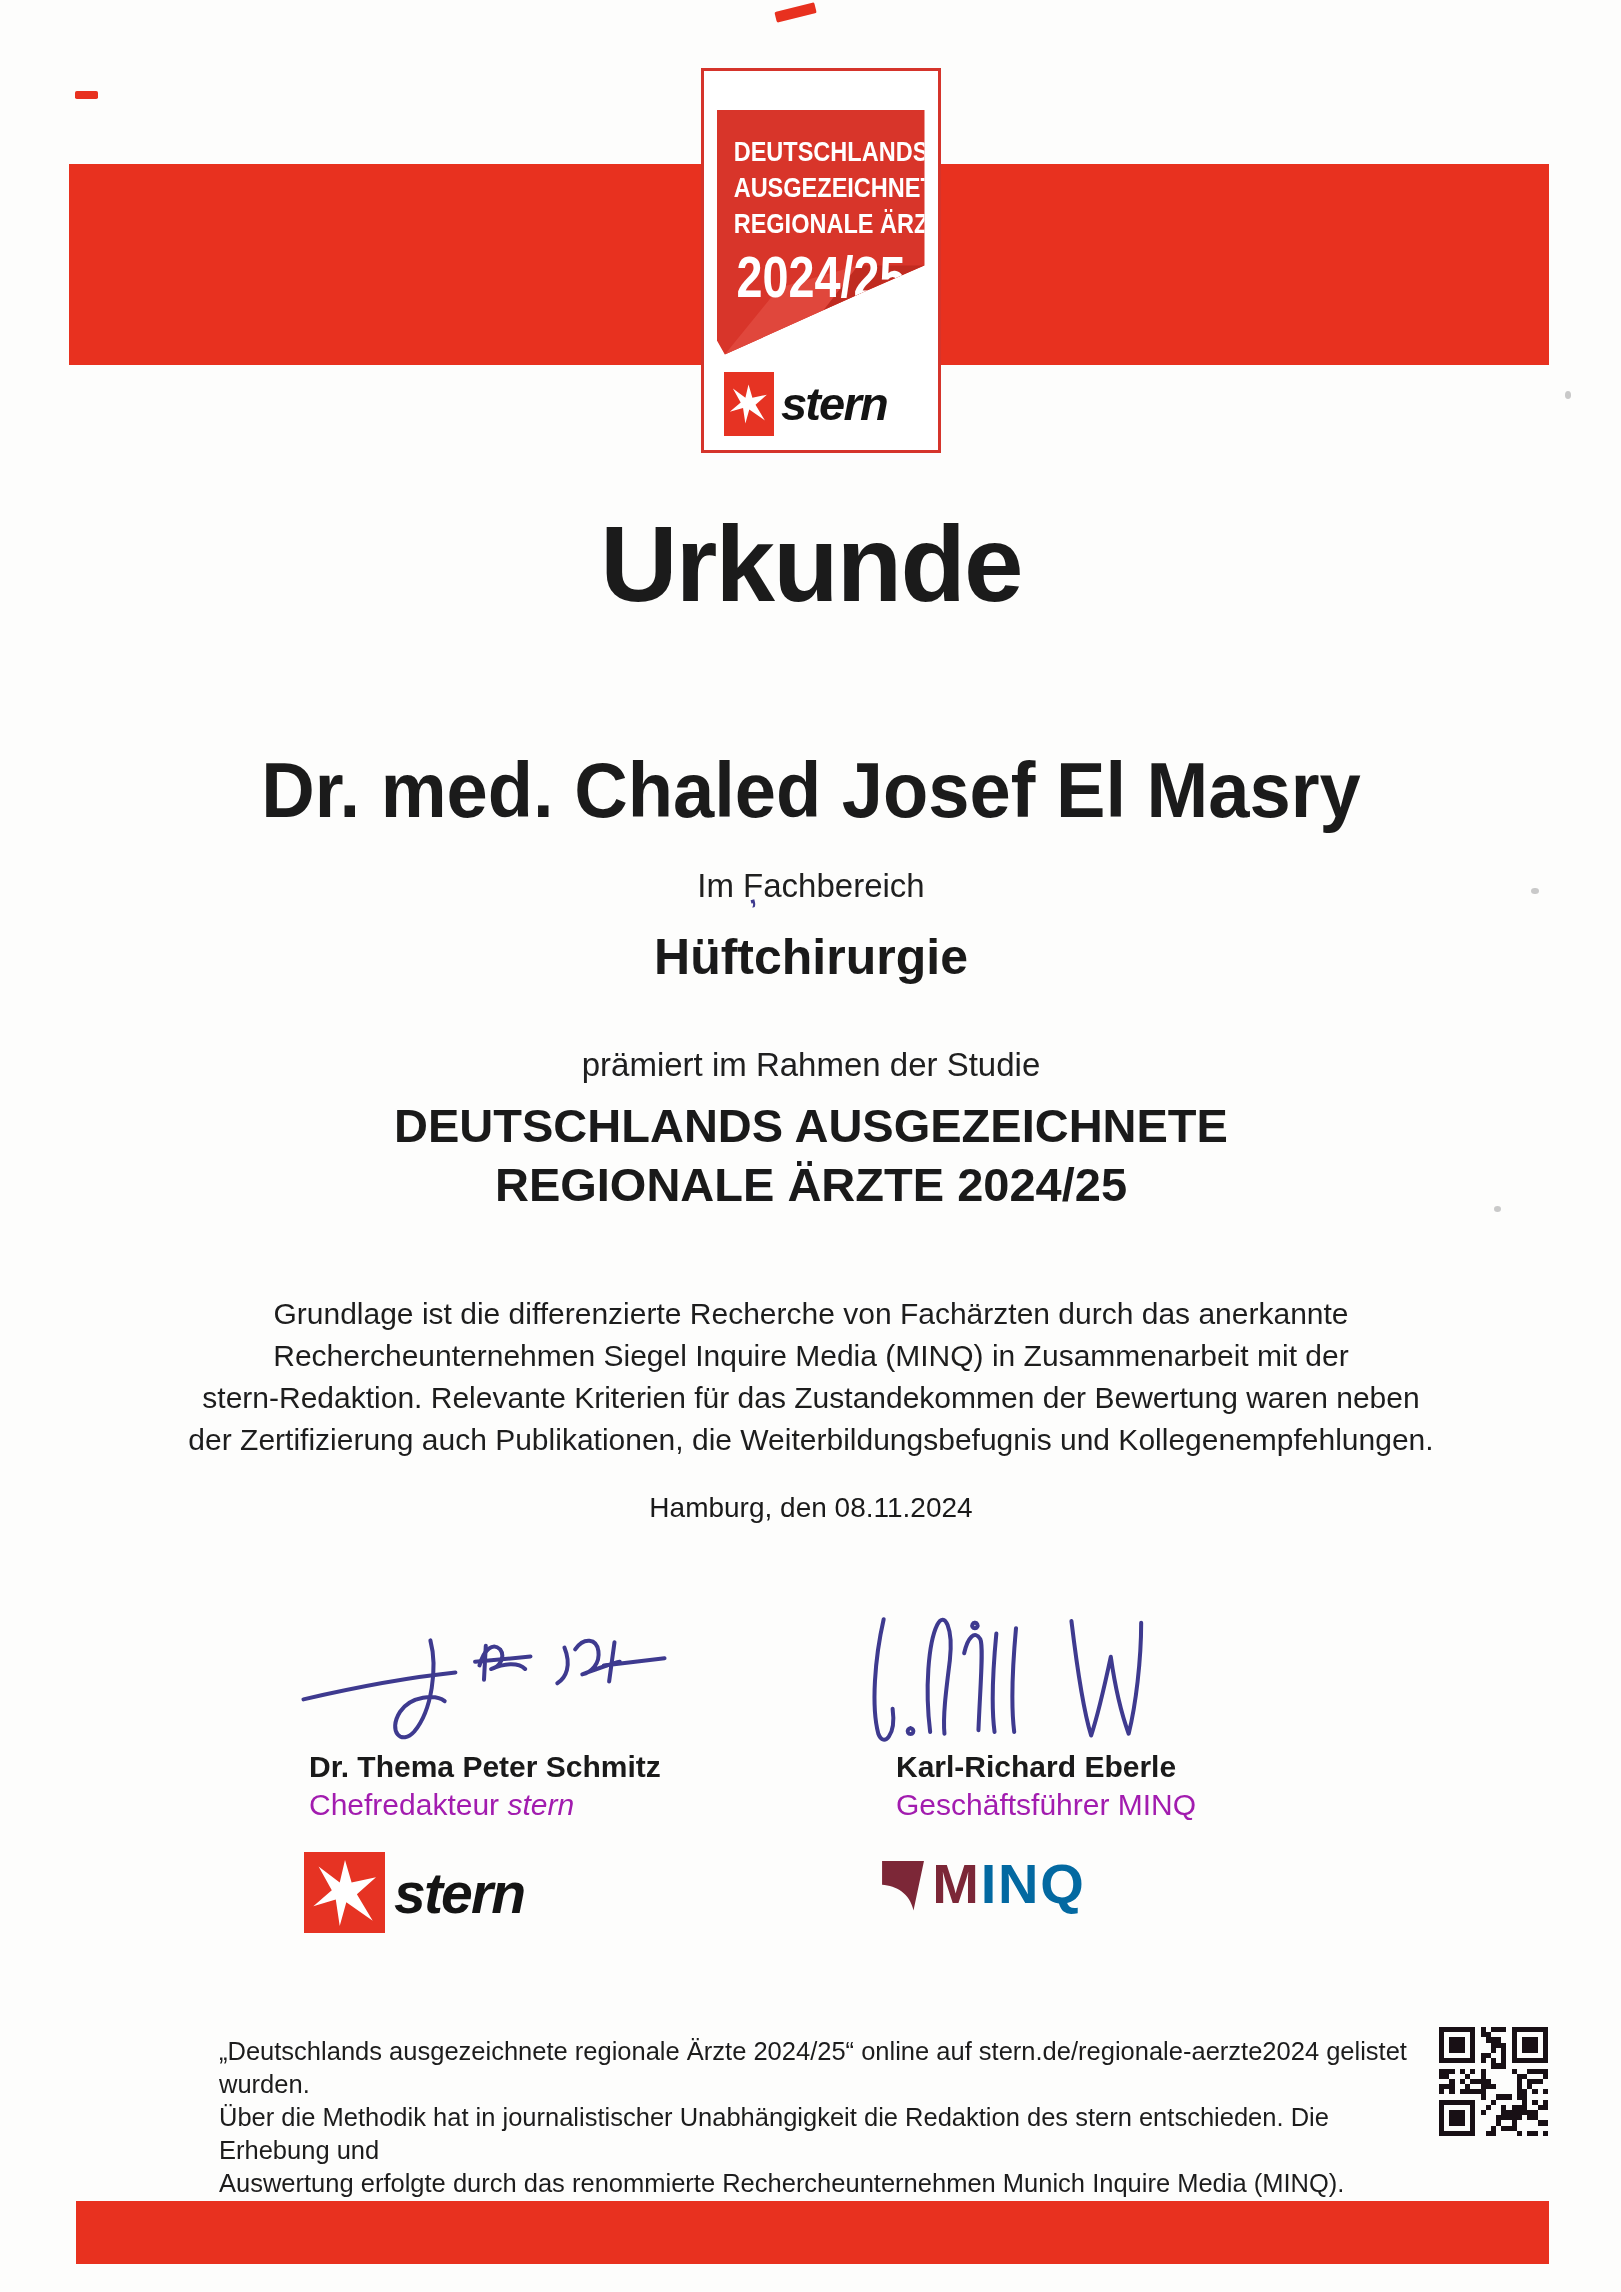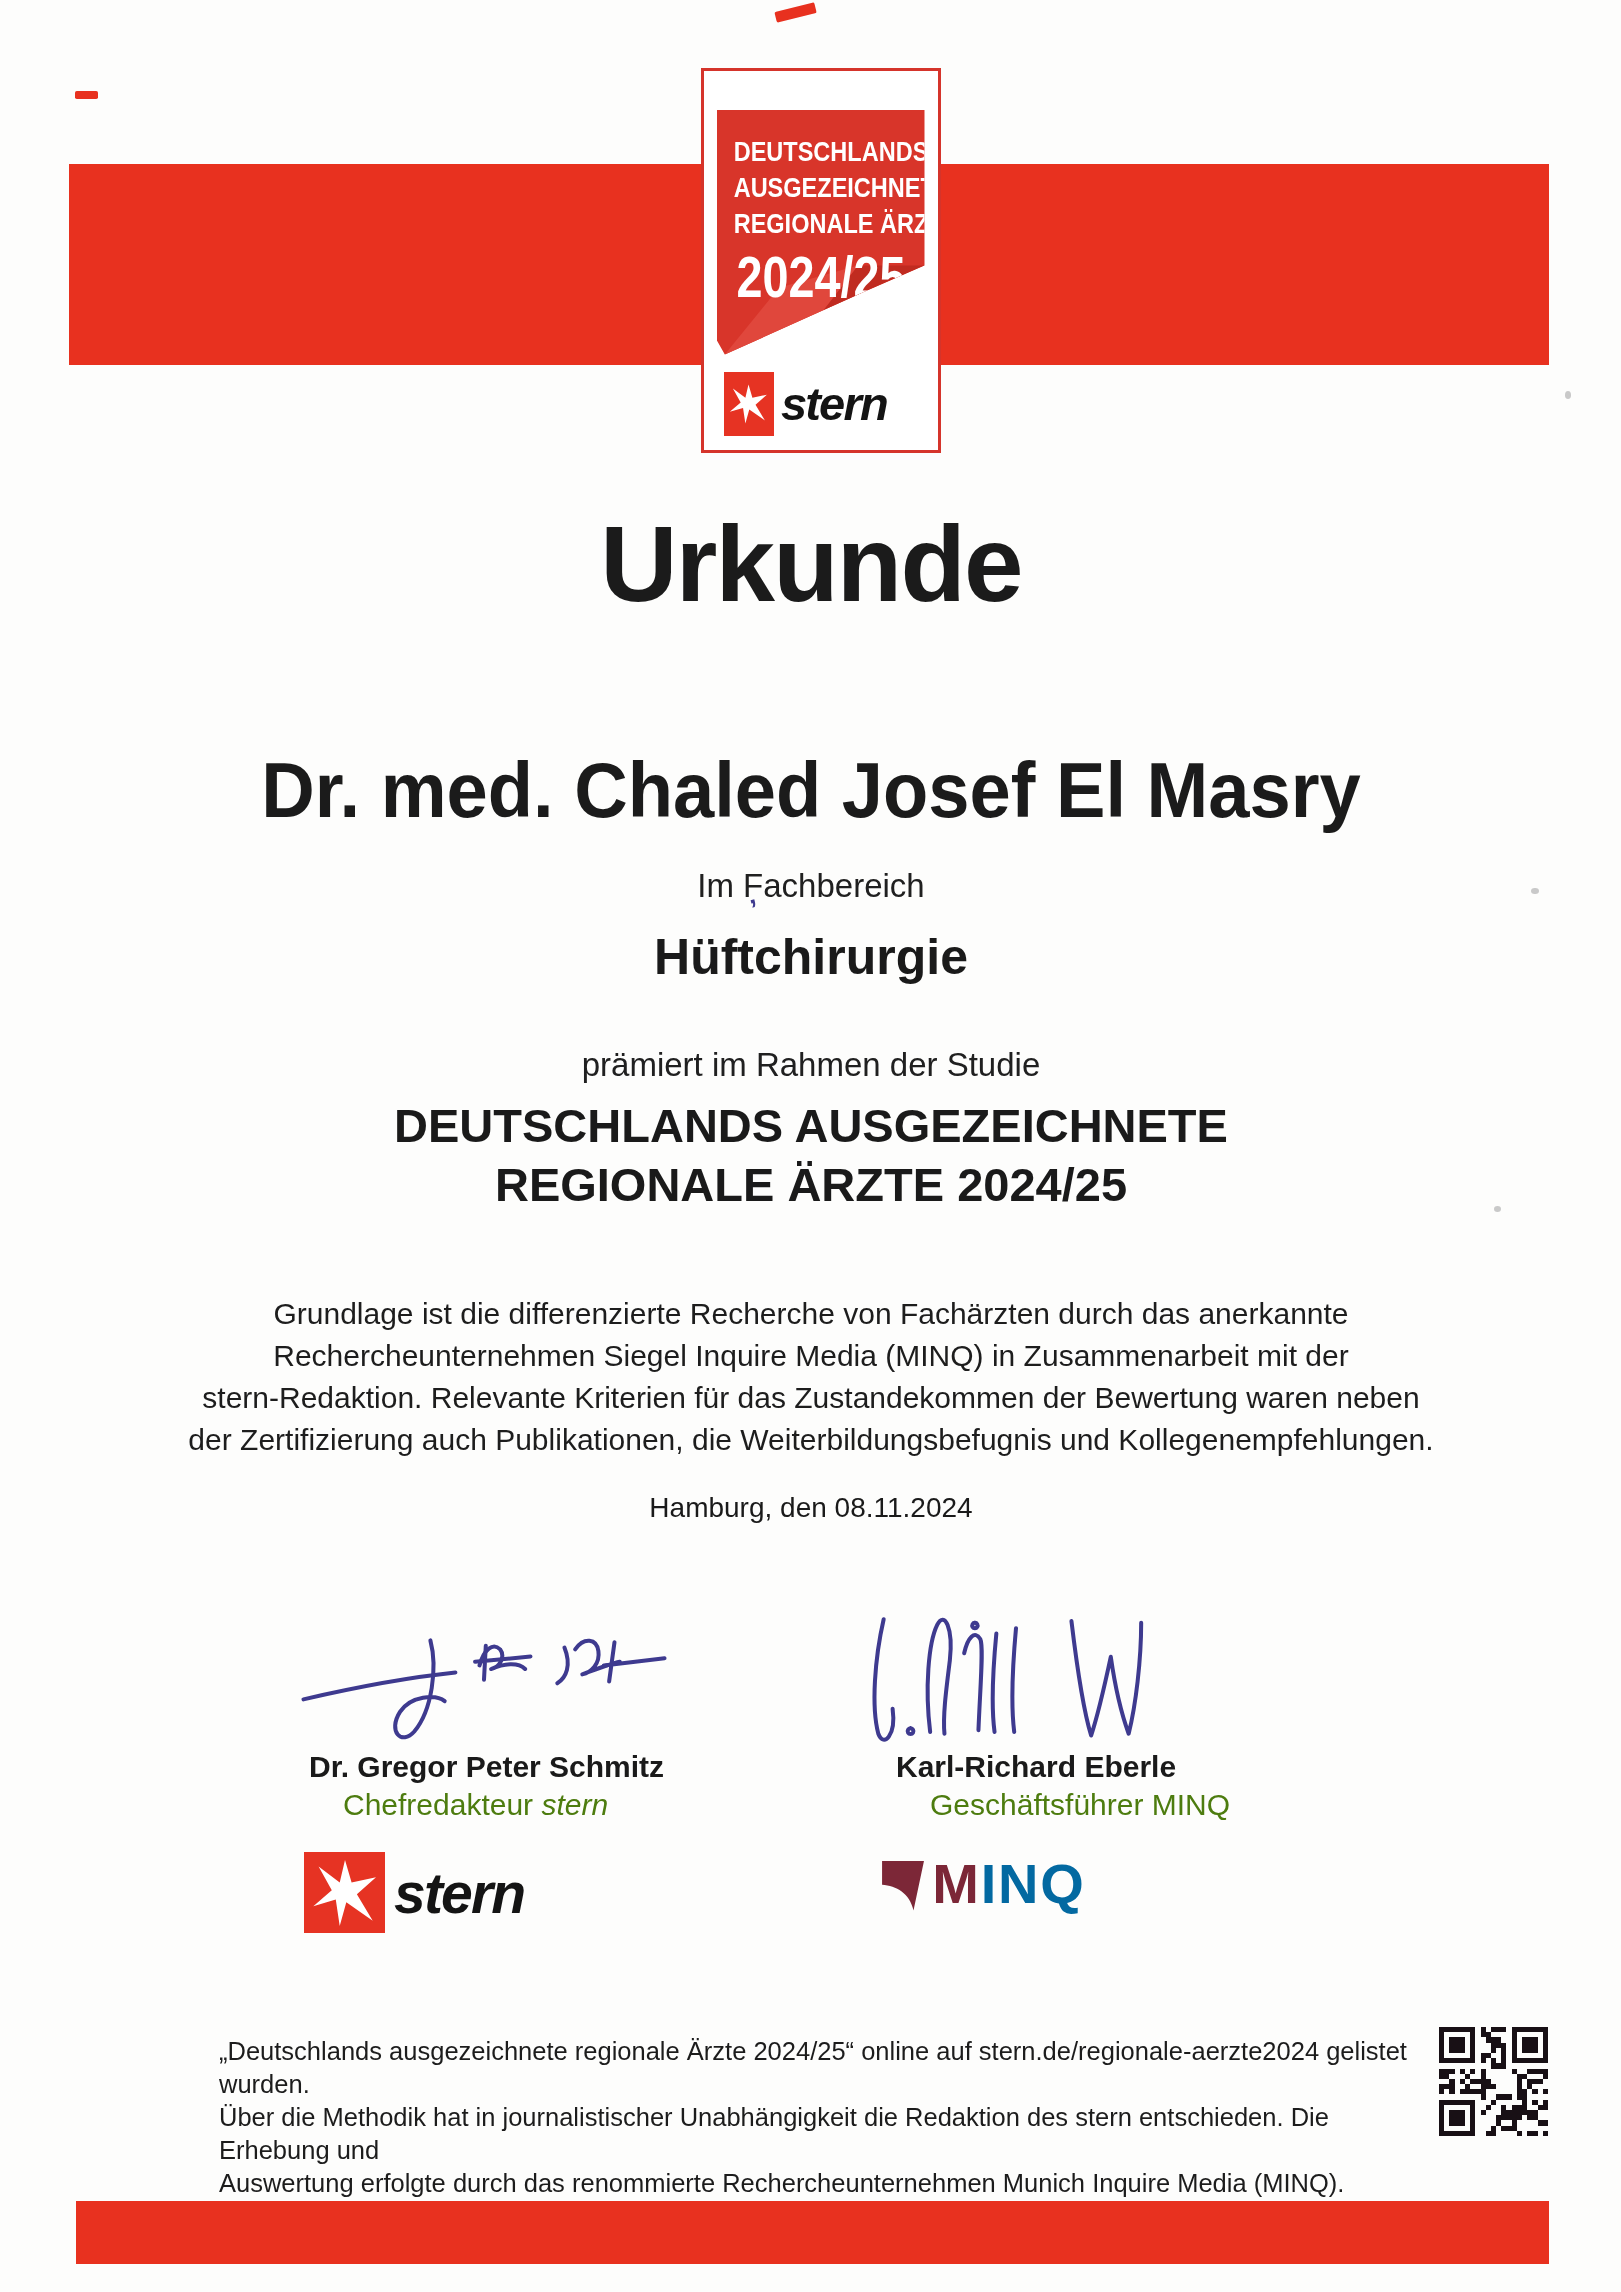--- a/index.html
+++ b/index.html
@@ -67,21 +67,21 @@
   #award-title{top:1096px;font-size:47px;font-weight:700;line-height:59px;}
   #body-par{top:1250px;font-size:30px;line-height:42px;color:#1d1d1d;margin-top:43px;}
   #date-line{top:1492px;font-size:28px;}
 
   
   .sig{stroke:#3e3a8f;stroke-width:4.5;fill:none;stroke-linecap:round;stroke-linejoin:round;}
   #sig-left{left:296px;top:1610px;}
   #sig-right{left:864px;top:1596px;}
 
   .sign-name{font-size:30px;font-weight:700;line-height:38px;}
-  .sign-role{font-size:30px;line-height:38px;color:#4d7c0f;margin-left:34px;}
+  .sign-role{font-size:30px;line-height:38px;color:#a21caf;}
   #signer-left{left:309px;top:1748px;}
   #signer-right{left:896px;top:1748px;}
 
   
   #logo-stern{left:304px;top:1852px;display:flex;align-items:center;}
   #logo-stern .stern-box{width:81px;height:81px;}
   #logo-stern .stern-word{font-size:57px;margin-left:9px;}
   #logo-minq{left:882px;top:1859px;display:flex;align-items:flex-start;}
   .minq-m{color:#7c2737;font-weight:700;font-size:56px;line-height:50px;letter-spacing:1.8px;}
   .minq-inq{color:#0369a1;font-weight:700;font-size:56px;line-height:50px;letter-spacing:1.8px;}
@@ -160,21 +160,21 @@
     <path class="sig" d="M22 26 C12 70 8 124 16 154 C22 170 36 156 32 126"></path>
     <path class="sig" d="M52 148 a3.2 3.2 0 1 0 0.1 0"></path>
     <path class="sig" d="M74 152 C68 104 72 52 82 32 C90 16 100 36 96 72 C92 104 88 134 90 154"></path>
     <path class="sig" d="M112 64 C116 46 124 38 130 48 C134 56 130 100 128 150"></path>
     <path class="sig" d="M124 30 a3 3 0 1 0 0.1 0"></path>
     <path class="sig" d="M148 42 C144 84 142 122 146 152 M170 36 C166 80 164 120 168 152"></path>
     <path class="sig" d="M232 28 C238 78 246 130 254 156 C262 132 270 96 276 68 C280 96 288 132 296 154 C304 122 310 72 310 30"></path>
   </svg>
 
   <div id="signer-left" class="abs">
-    <div class="sign-name">Dr. Gregor Peter Schmitz</div>
+    <div class="sign-name">Dr. Thema Peter Schmitz</div>
     <div class="sign-role"><span>Chefredakteur </span><span style="font-style:italic">stern</span></div>
   </div>
   <div id="signer-right" class="abs">
     <div class="sign-name">Karl-Richard Eberle</div>
     <div class="sign-role">Geschäftsführer MINQ</div>
   </div>
 
   <div id="logo-stern" class="abs">
     <span class="stern-box">
       <svg width="66" height="66" viewBox="0 0 100 100">

